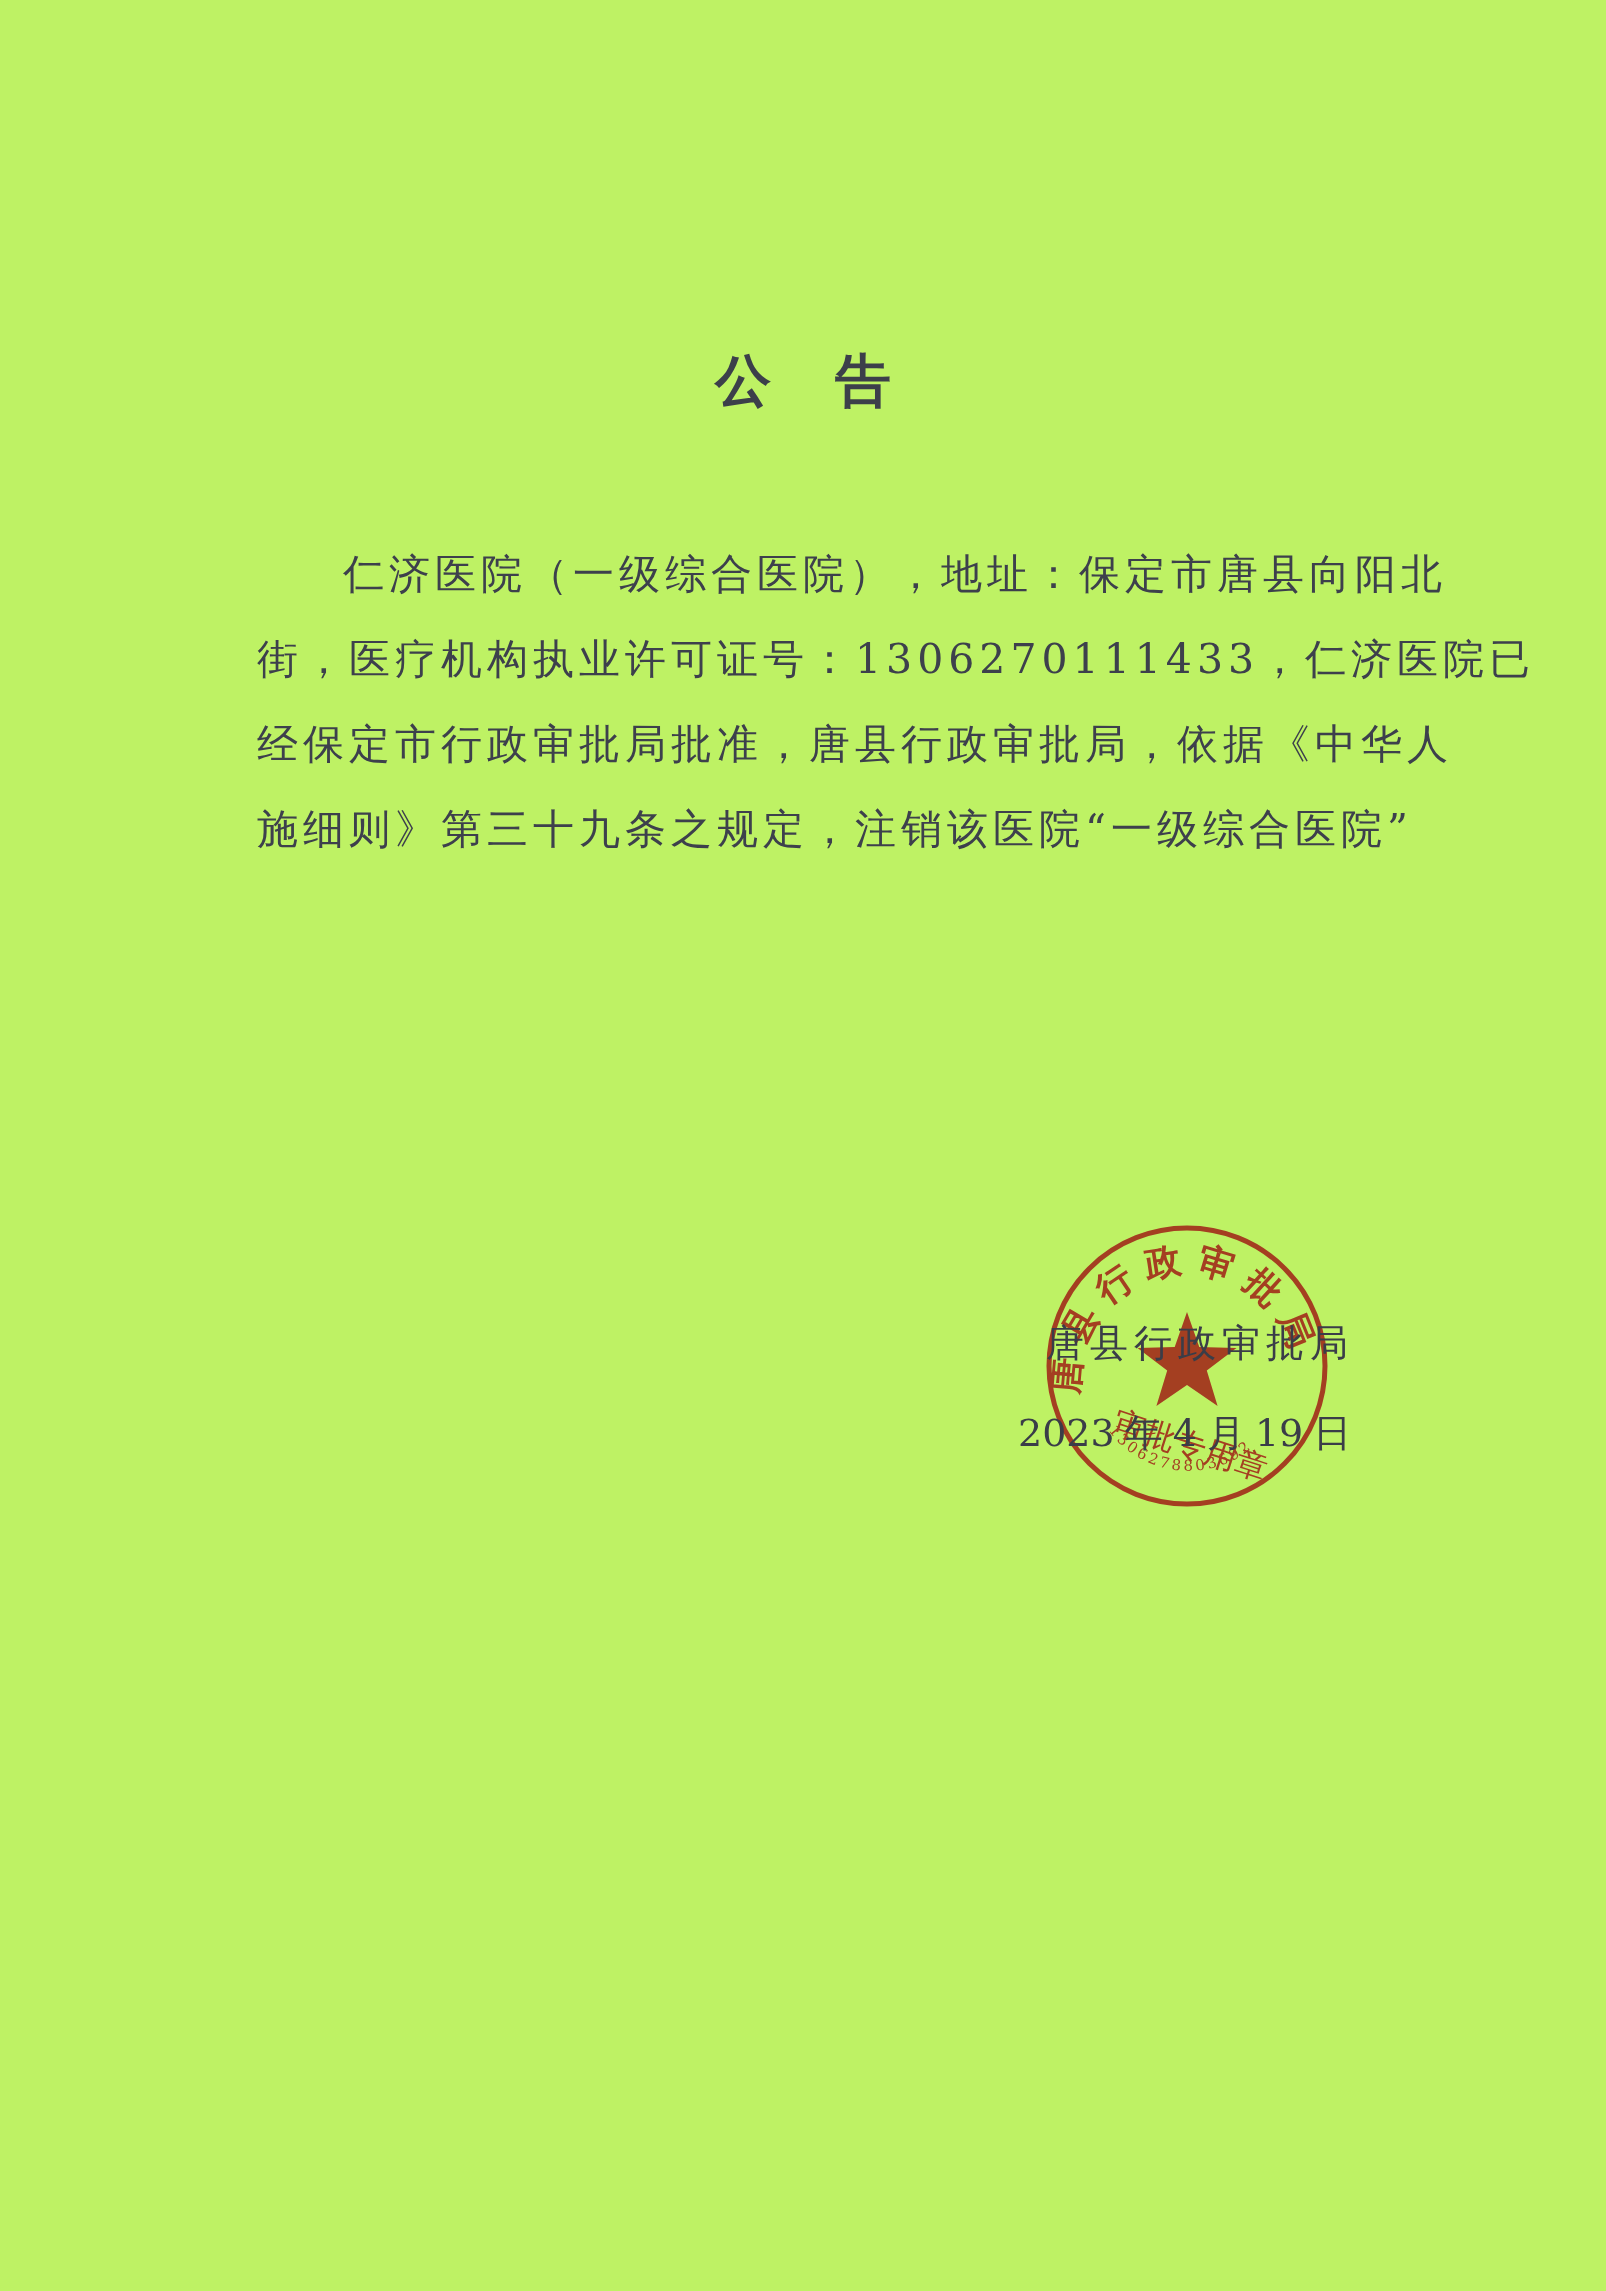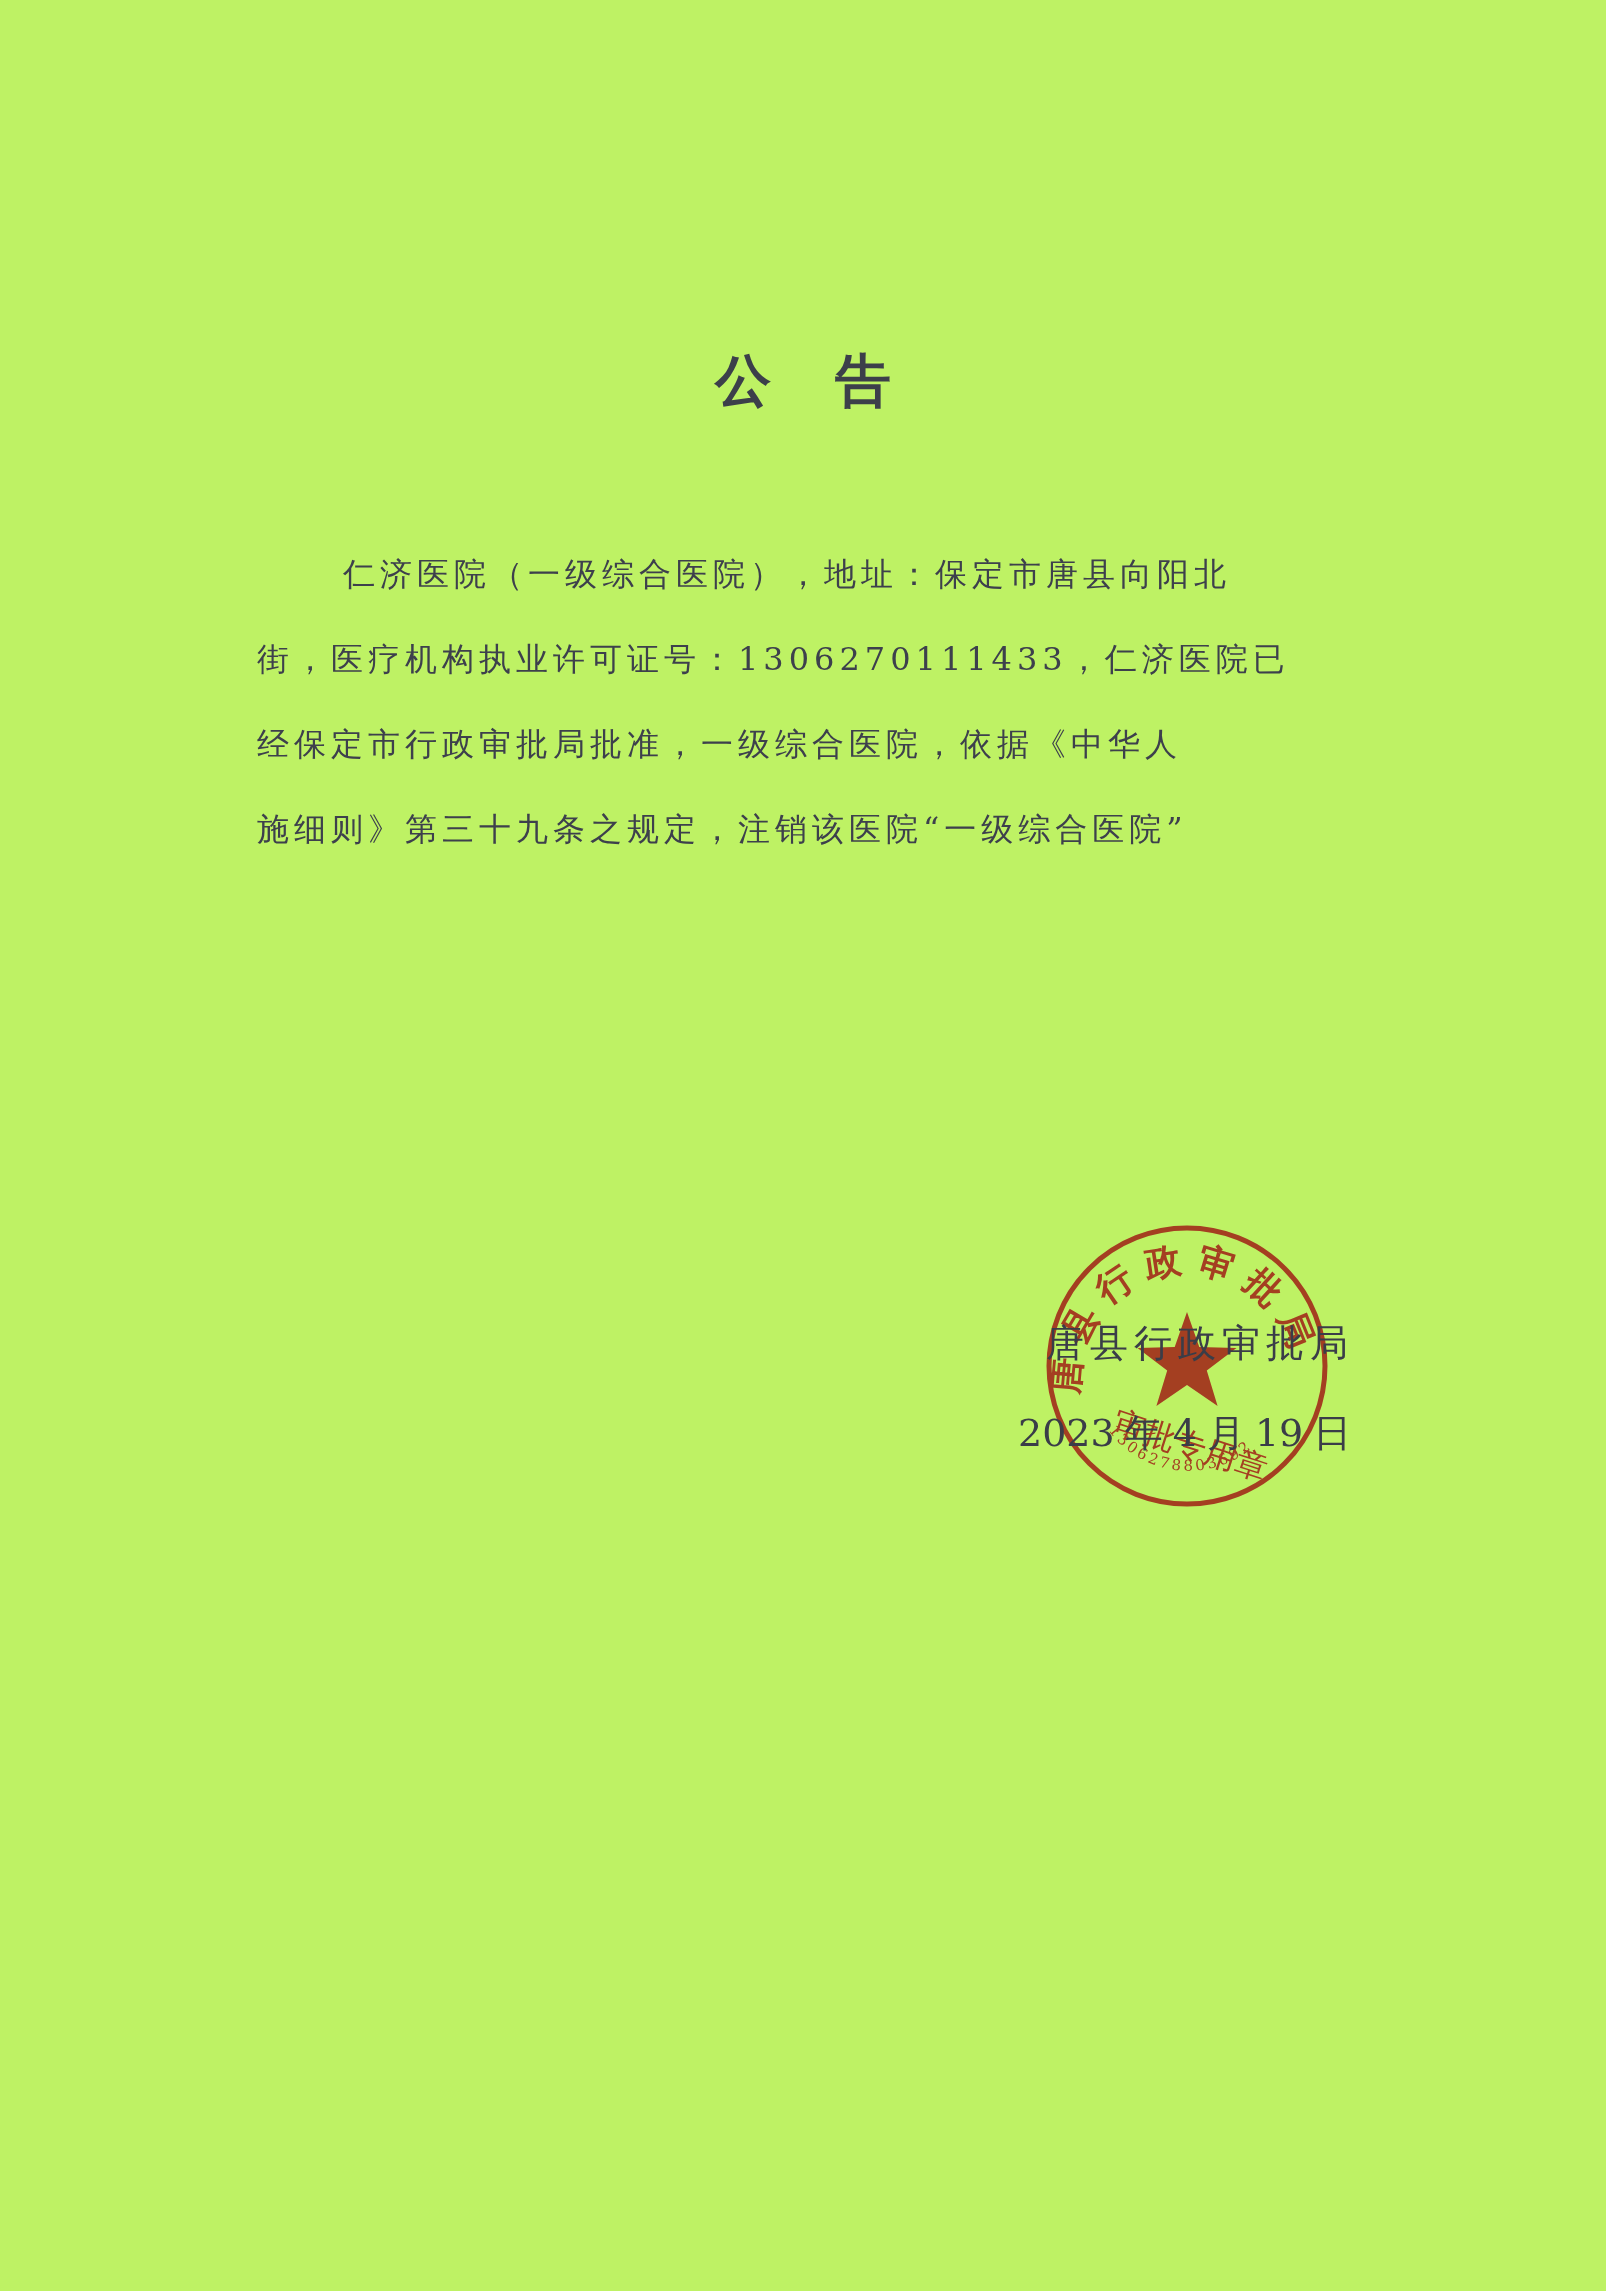--- a/index.html
+++ b/index.html
@@ -42,21 +42,21 @@
     }
     .title .gap {
       display: inline-block;
       width: 64px;
     }
     .body-text {
       position: absolute;
       left: 257px;
       top: 532px;
       width: 1150px;
-      font-size: 32px;
+      font-size: 41px;
       line-height: 85px;
       color: #3d404c;
     }
     .body-line {
       display: block;
       white-space: nowrap;
       letter-spacing: 5px;
       height: 85px;
     }
     .body-line.indent {
@@ -102,21 +102,21 @@
 
 <div class="page">
 
   <div class="title">
     <span class="ch">公</span><span class="gap"></span><span class="ch">告</span>
   </div>
 
   <div class="body-text">
     <span class="body-line indent">仁济医院（一级综合医院），地址：保定市唐县向阳北</span>
     <span class="body-line">街，医疗机构执业许可证号：1306270111433，仁济医院已</span>
-    <span class="body-line">经保定市行政审批局批准，一级综合医院，依据《中华人</span>
+    <span class="body-line">经保定市行政审批局批准，唐县行政审批局，依据《中华人</span>
     <span class="body-line">施细则》第三十九条之规定，注销该医院“一级综合医院”</span>
   </div>
 
   <div class="stamp">
     <svg viewBox="0 0 286 284" xmlns="http://www.w3.org/2000/svg">
       <defs>
         <path id="arcPath" d="M 38 182 A 108 108 0 1 1 250 170" fill="none"></path>
         <path id="numPath" d="M 60 200 A 100 100 0 0 0 226 205" fill="none"></path>
       </defs>
       <circle cx="143" cy="142" r="138" fill="none" stroke="#d8283c" stroke-width="5"></circle>

